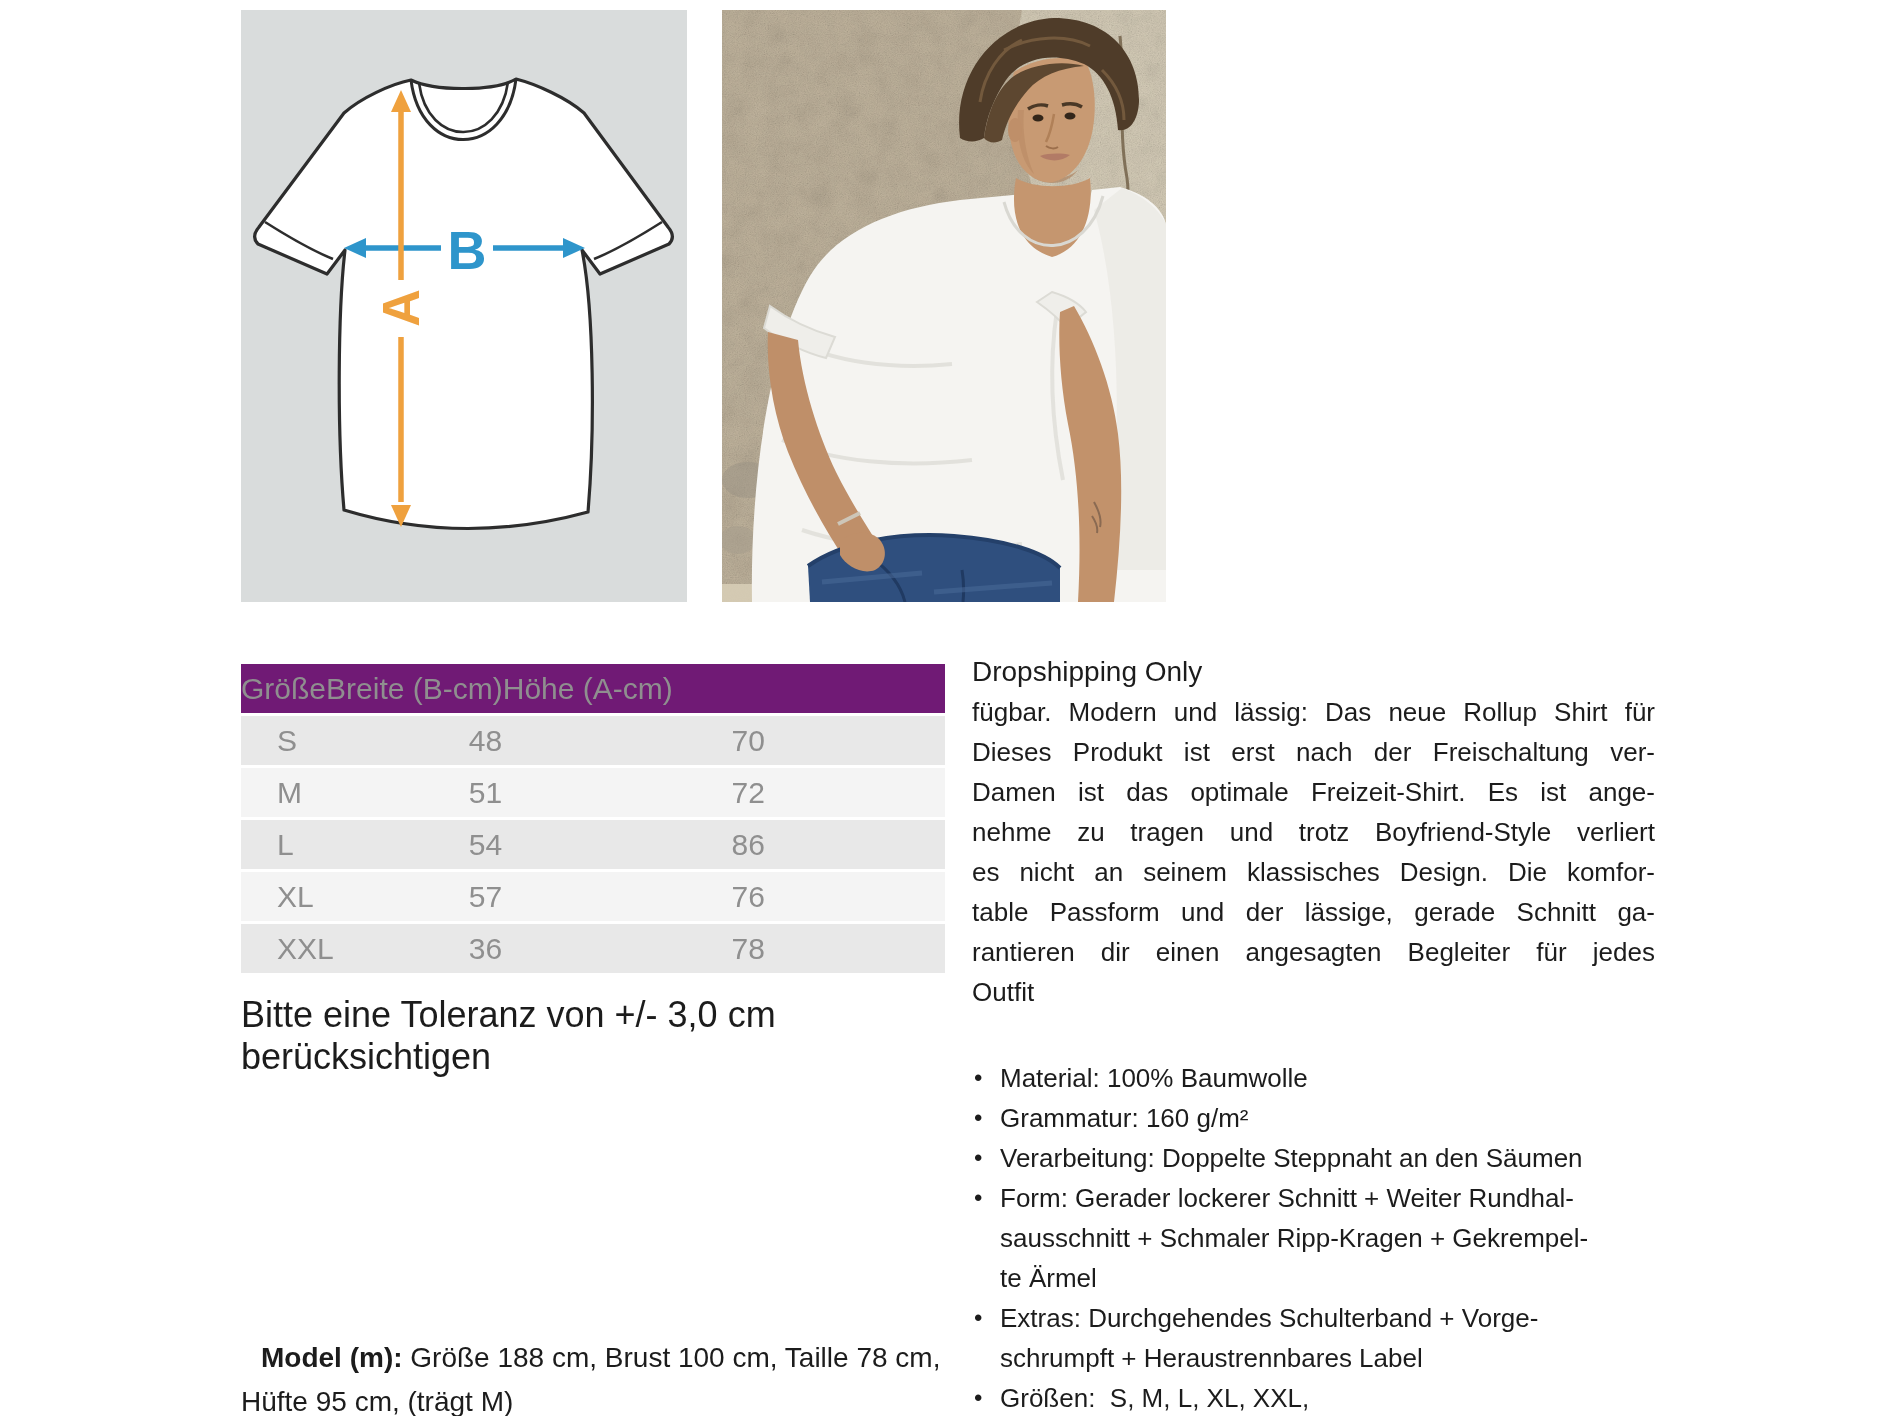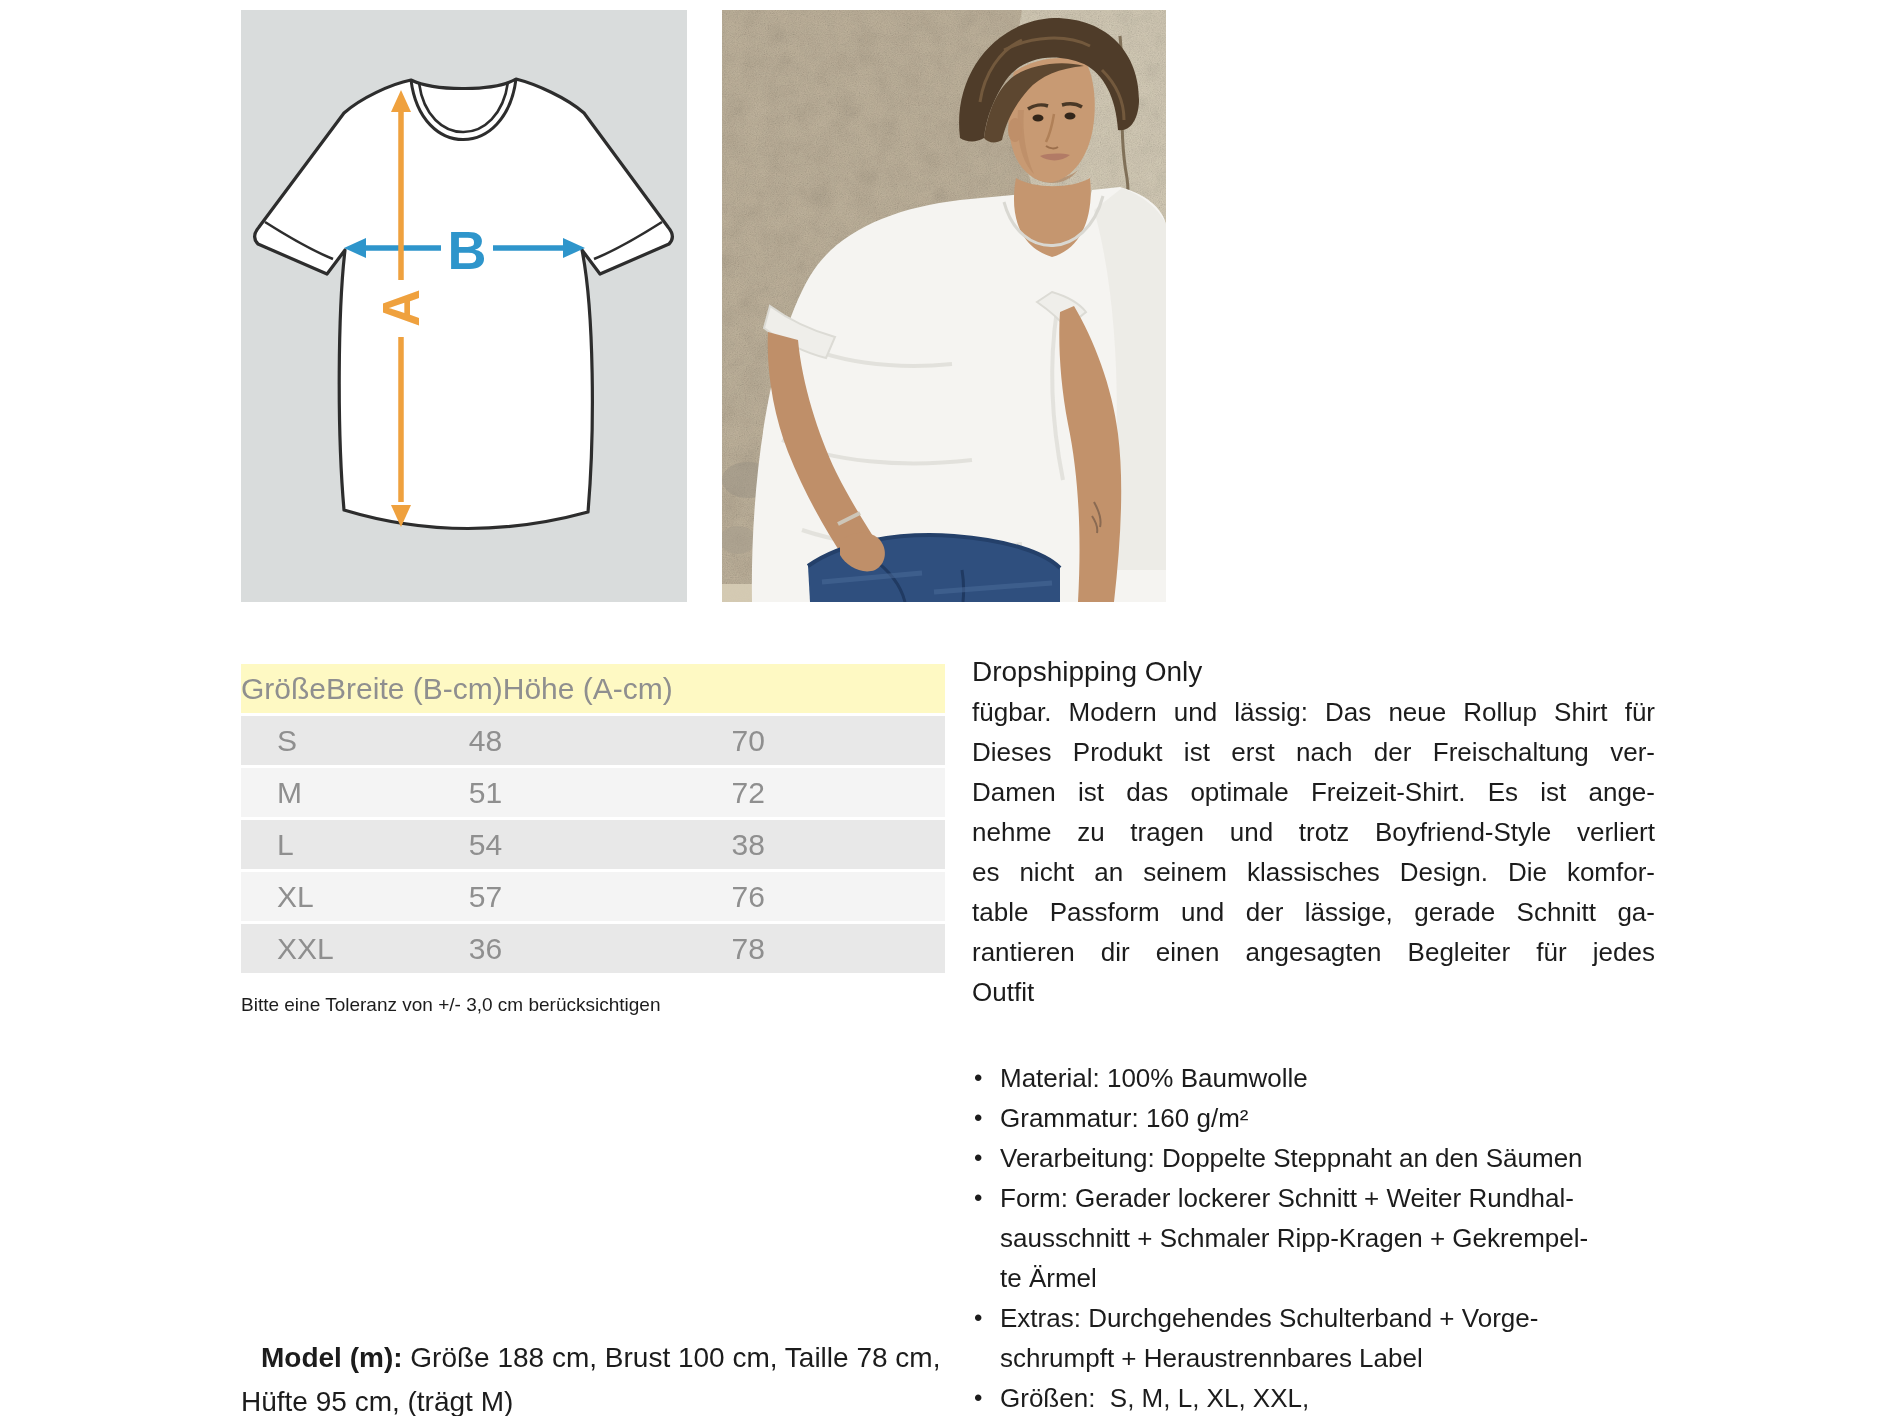--- a/index.html
+++ b/index.html
@@ -8,29 +8,29 @@
     font-family:"Liberation Sans","DejaVu Sans",sans-serif;color:#1e1e1e;
   }
   
   .diagram-panel{position:absolute;left:241px;top:10px;width:446px;height:592px;background:#d9dcdc;}
   .photo-panel{position:absolute;left:722px;top:10px;width:444px;height:592px;overflow:hidden;}
   .diagram-panel svg,.photo-panel svg{display:block;width:100%;height:100%;}
 
   
   .size-table{position:absolute;left:241px;top:664px;width:704px;font-size:30px;color:#8f8f8f;}
   .t-row{display:flex;height:49px;line-height:49px;border-bottom:3px solid #ffffff;}
-  .t-head{background:#fef9c3;}
+  .t-head{background:#701a75;}
   .t-body .t-row:nth-child(odd){background:#e8e8e8;}
   .t-body .t-row:nth-child(even){background:#f4f4f4;}
   .t-cell{overflow:hidden;white-space:nowrap;}
   .t-cell.c0{width:222px;padding-left:36px;box-sizing:border-box;}
   .t-cell.c1{width:266px;margin-left:8px;}
   .t-cell.c2{width:216px;}
 
-  .tolerance{position:absolute;left:241px;top:994px;width:760px;font-size:19px;color:#1c1c1c;}
+  .tolerance{position:absolute;left:241px;top:994px;width:760px;font-size:36px;color:#1c1c1c;}
 
   .model-info{position:absolute;left:241px;top:1336px;width:770px;font-size:28px;line-height:44px;color:#1c1c1c;}
   .model-info .bold{font-weight:bold;margin-left:20px;}
 
   
   .desc{position:absolute;left:972px;top:652px;width:683px;font-size:26px;line-height:40px;color:#1c1c1c;}
   .desc-title{font-size:28px;line-height:40px;}
   .para-line{text-align:justify;text-align-last:justify;height:40px;overflow:hidden;}
   .para-line:last-child{text-align-last:left;}
   .bullet-list{margin-top:46px;}
@@ -195,21 +195,21 @@
           <div class="t-cell c2">70</div>
         </div>
         <div class="t-row">
           <div class="t-cell c0">M</div>
           <div class="t-cell c1">51</div>
           <div class="t-cell c2">72</div>
         </div>
         <div class="t-row">
           <div class="t-cell c0">L</div>
           <div class="t-cell c1">54</div>
-          <div class="t-cell c2">38</div>
+          <div class="t-cell c2">86</div>
         </div>
         <div class="t-row">
           <div class="t-cell c0">XL</div>
           <div class="t-cell c1">57</div>
           <div class="t-cell c2">76</div>
         </div>
         <div class="t-row">
           <div class="t-cell c0">XXL</div>
           <div class="t-cell c1">36</div>
           <div class="t-cell c2">78</div>

